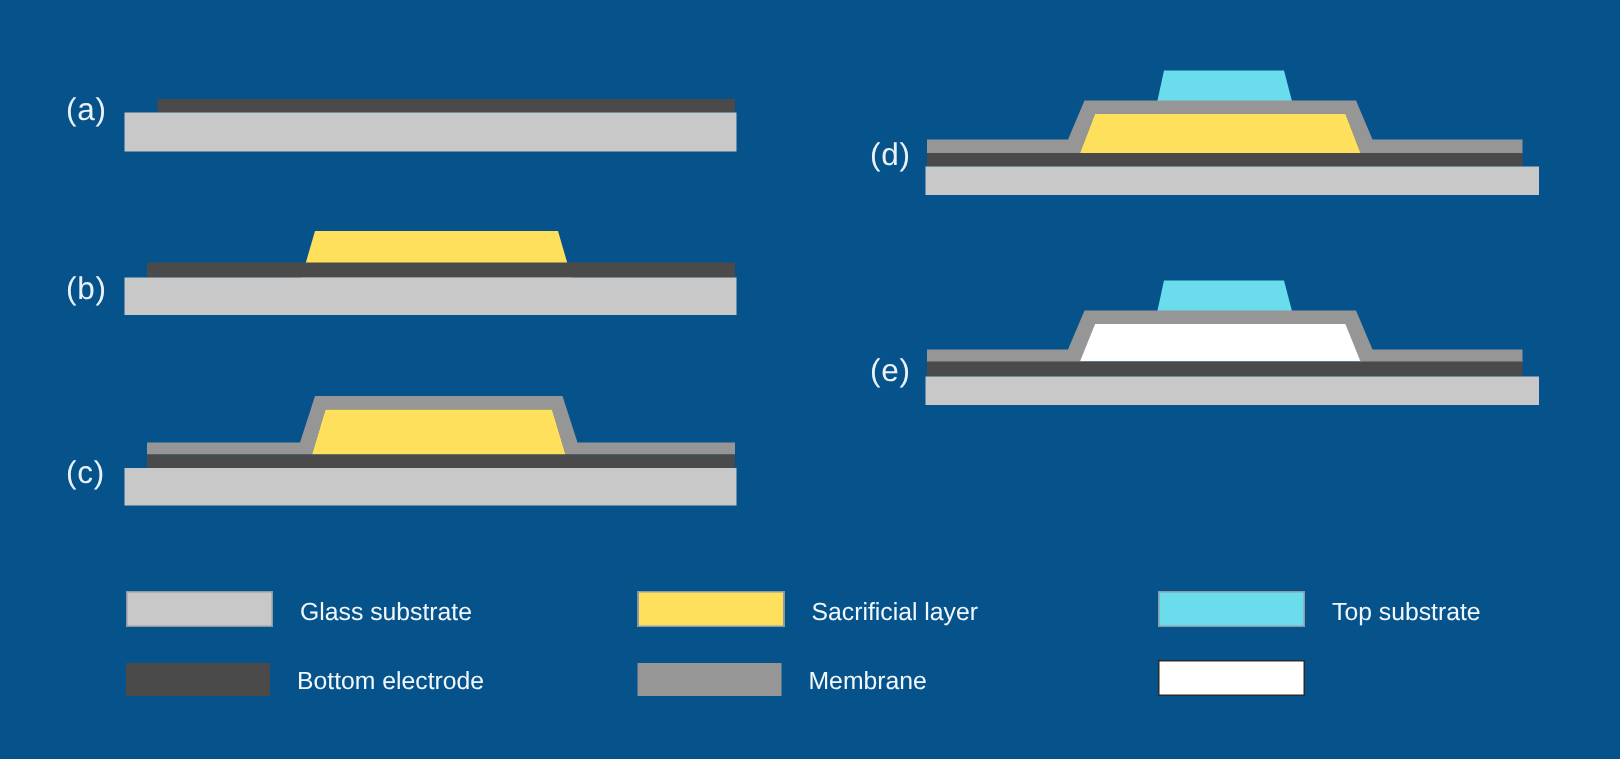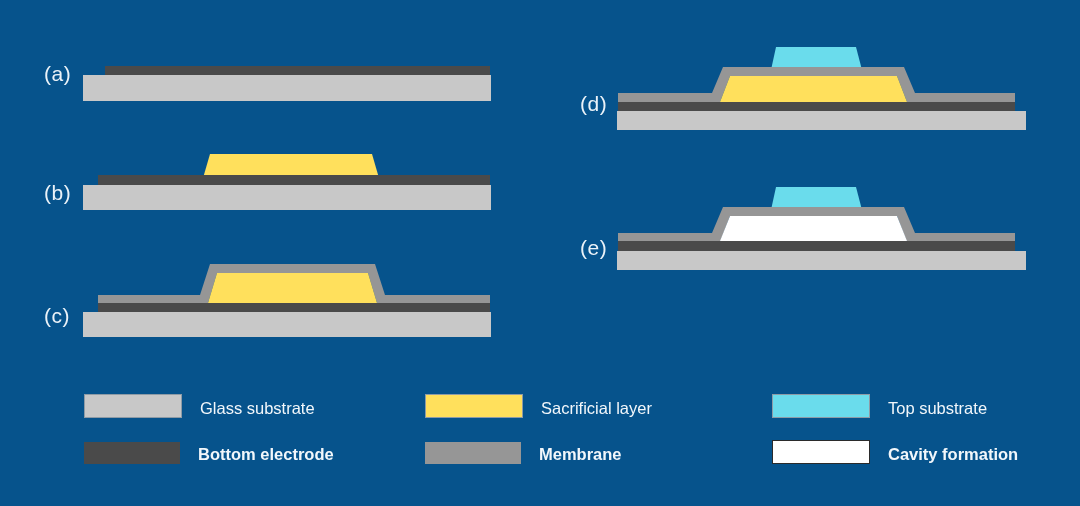--- a/index.html
+++ b/index.html
@@ -66,21 +66,21 @@
   #legend-col-2 { left: 772px; }
 
   .legend-item {
     position: absolute;
     left: 0;
     display: flex;
     align-items: flex-end;
     height: 24px;
   }
   .legend-item.row0 { top: 14px; }
-  .legend-item.row1 { top: 60px; font-weight: bold; }
+  .legend-item.row1 { top: 60px; }
 
   .legend-swatch {
     width: 96px;
     height: 22px;
     flex: 0 0 auto;
   }
   .legend-text {
     color: #F2F7FB;
     font-size: 16.5px;
     margin-left: 18px;
@@ -185,19 +185,18 @@
       </div>
     </div>
 
     <div class="legend-col" id="legend-col-2">
       <div class="legend-item row0">
         <span class="legend-swatch" style="background:#6ADCEC;border:1px solid #8E9BA6;"></span>
         <span class="legend-text">Top substrate</span>
       </div>
       <div class="legend-item row1">
         <span class="legend-swatch" style="background:#FFFFFF;border:1px solid #2B2B2B;"></span>
-        <span class="legend-text">Cavity formation</span>
       </div>
     </div>
 
   </div>
 
 </div>
 
 </body></html>

